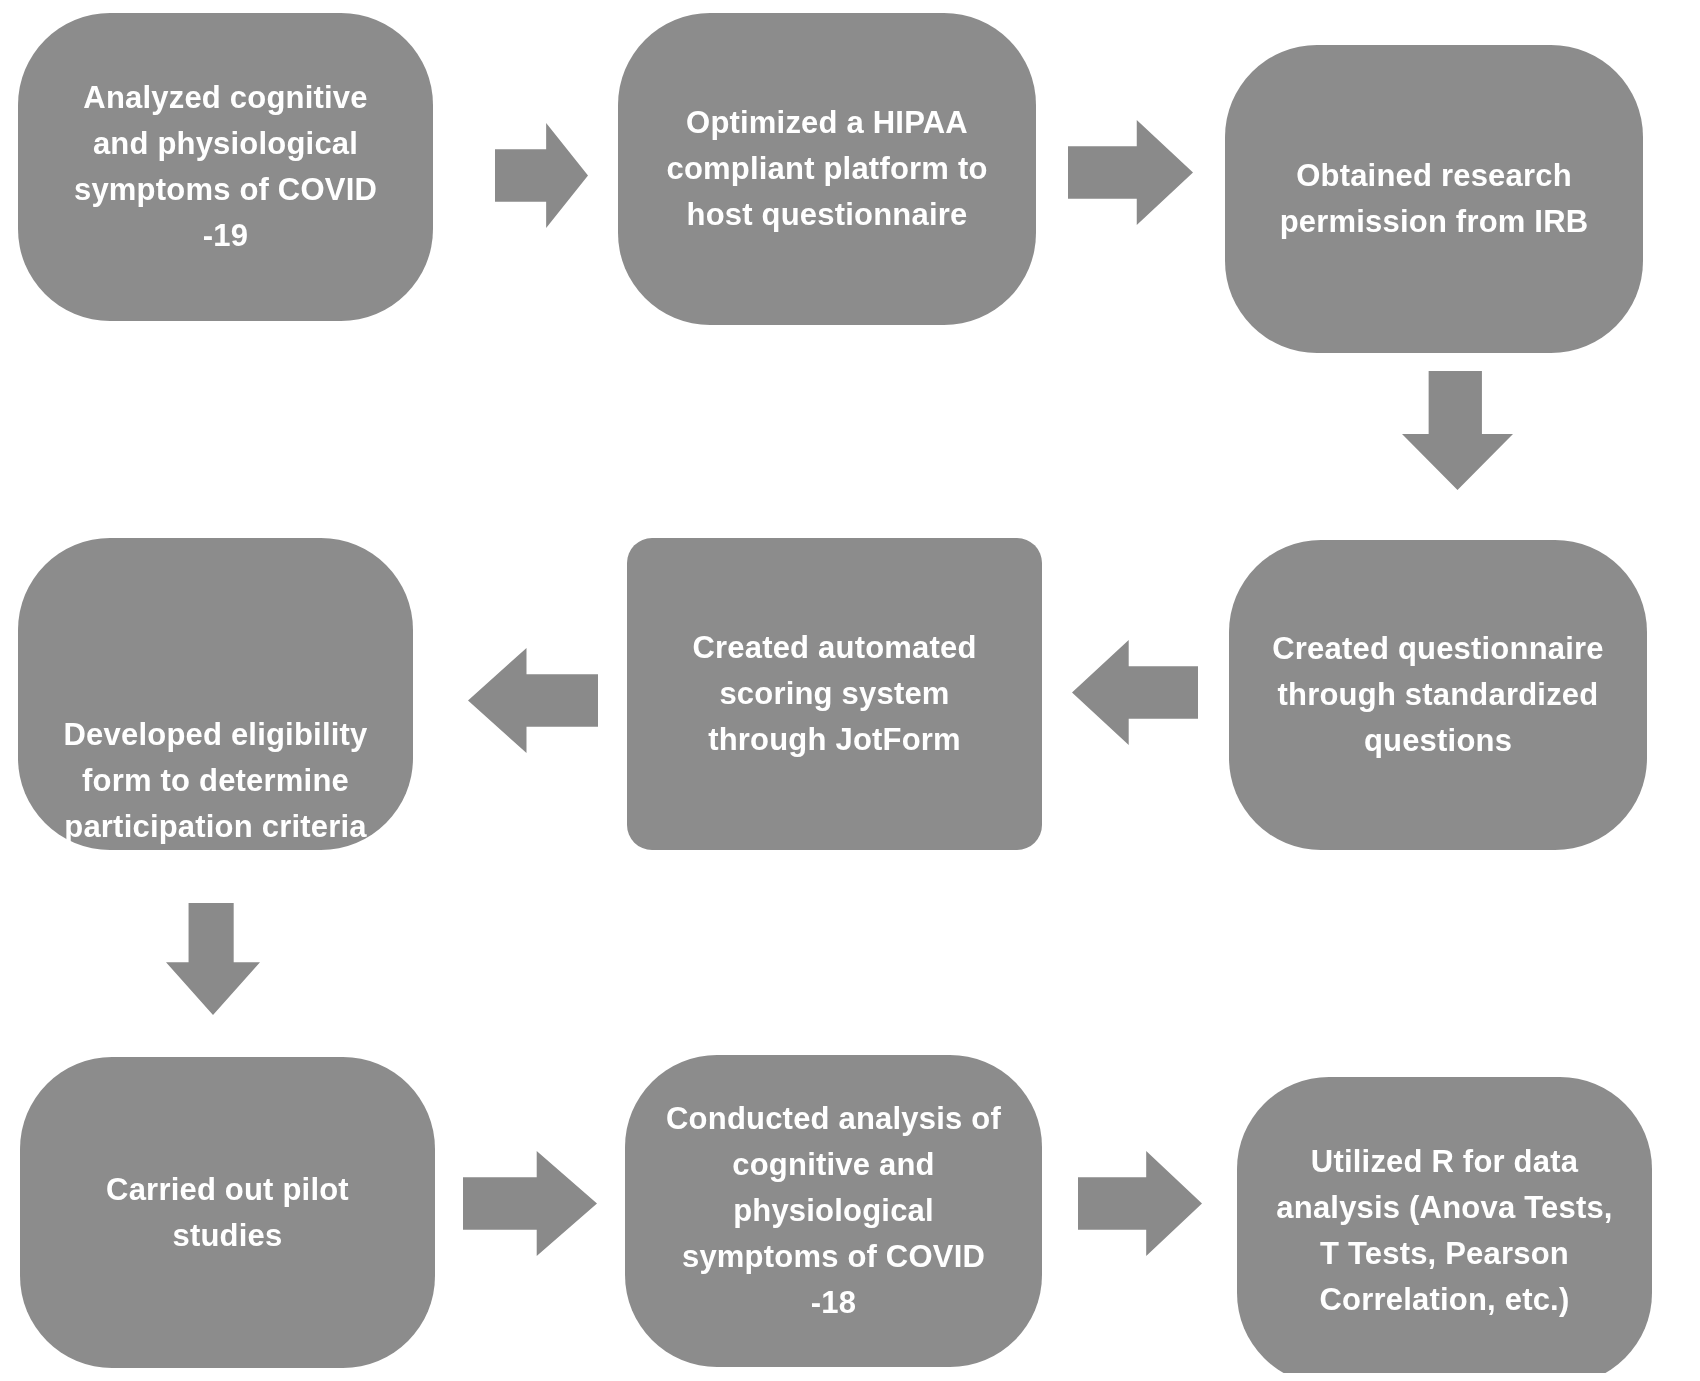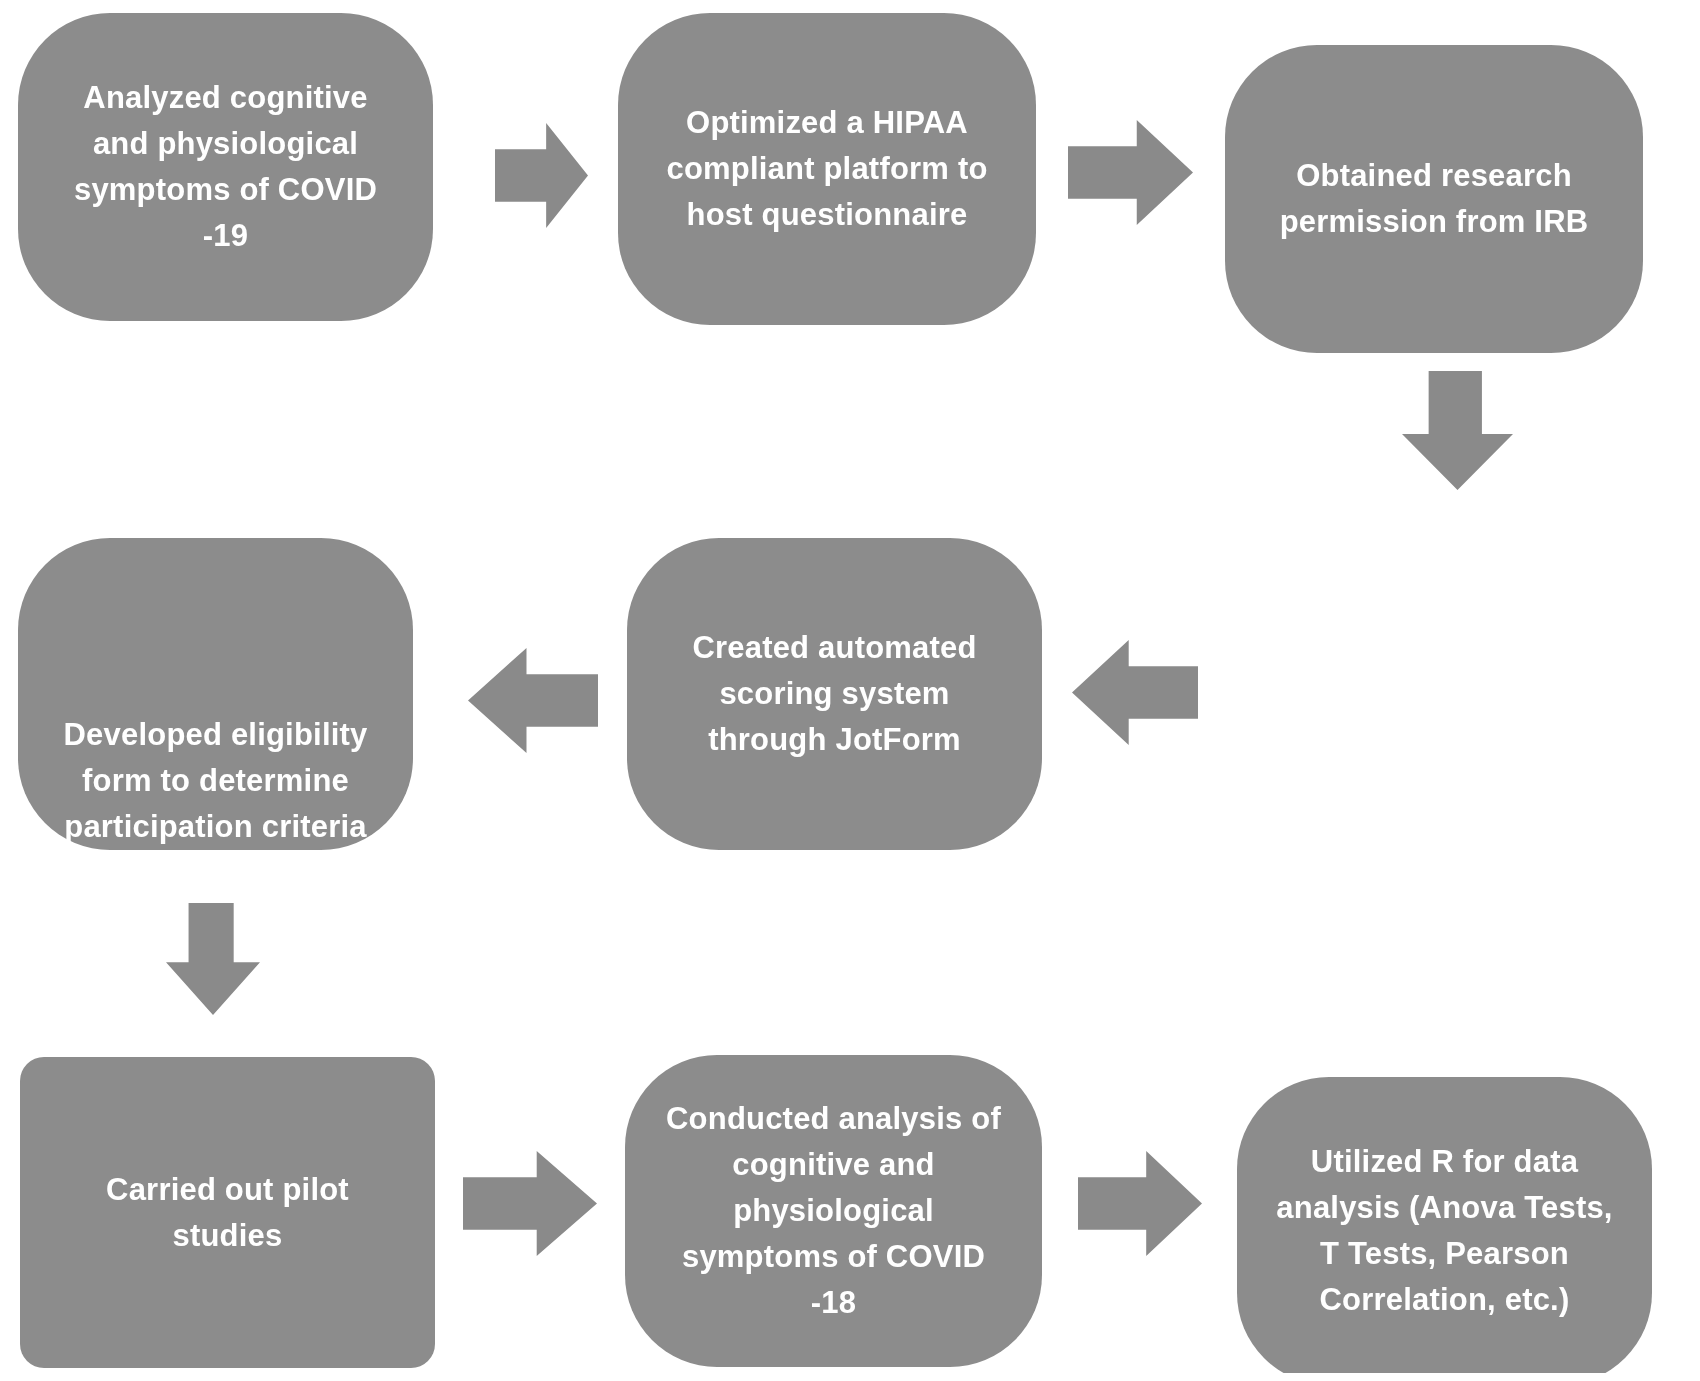--- a/index.html
+++ b/index.html
@@ -32,23 +32,23 @@
     letter-spacing: 0.2px;
   }
   .arrow { position: absolute; }
   .arrow polygon { fill: var(--arrow-fill, #8a8a8a); }
 
   
   .b1 { left: 18px;   top: 13px;   width: 415px; height: 308px; }
   .b2 { left: 618px;  top: 13px;   width: 418px; height: 312px; }
   .b3 { left: 1225px; top: 13px;   width: 418px; height: 308px; margin-top: 32px; }
   .b4 { left: 1229px; top: 540px;  width: 418px; height: 310px; }
-  .b5 { left: 627px;  top: 538px;  width: 415px; height: 312px; }
+  .b5 { left: 627px;  top: 538px;  width: 415px; height: 312px; border-radius: 25px; }
   .b6 { left: 18px;   top: 538px;  width: 395px; height: 312px; align-items: flex-end; }
-  .b7 { left: 20px;   top: 1057px; width: 415px; height: 311px; border-radius: 24px; }
+  .b7 { left: 20px;   top: 1057px; width: 415px; height: 311px; }
   .b8 { left: 625px;  top: 1055px; width: 417px; height: 312px; }
   .b9 { left: 1237px; top: 1057px; width: 415px; height: 308px; margin-top: 20px; }
 
   
   .a1 { left: 495px;  top: 123px;  width: 93px;  height: 105px; }
   .a2 { left: 1068px; top: 120px;  width: 125px; height: 105px; }
   .a3 { left: 1402px; top: 371px;  width: 111px; height: 119px; }
   .a4 { left: 1072px; top: 640px;  width: 126px; height: 105px; }
   .a5 { left: 468px;  top: 648px;  width: 130px; height: 105px; }
   .a6 { left: 166px;  top: 903px;  width: 94px;  height: 112px; }
@@ -67,20 +67,25 @@
 -19</span>
   </div>
   <div class="step-box b2">
     <span class="step-label">Optimized a HIPAA
 compliant platform to
 host questionnaire</span>
   </div>
   <div class="step-box b3">
     <span class="step-label">Obtained research
 permission from IRB</span>
+  </div>
+  <div class="step-box b4">
+    <span class="step-label">Created questionnaire
+through standardized
+questions</span>
   </div>
   <div class="step-box b5">
     <span class="step-label">Created automated
 scoring system
 through JotForm</span>
   </div>
   <div class="step-box b6">
     <span class="step-label">Developed eligibility
 form to determine
 participation criteria</span>

